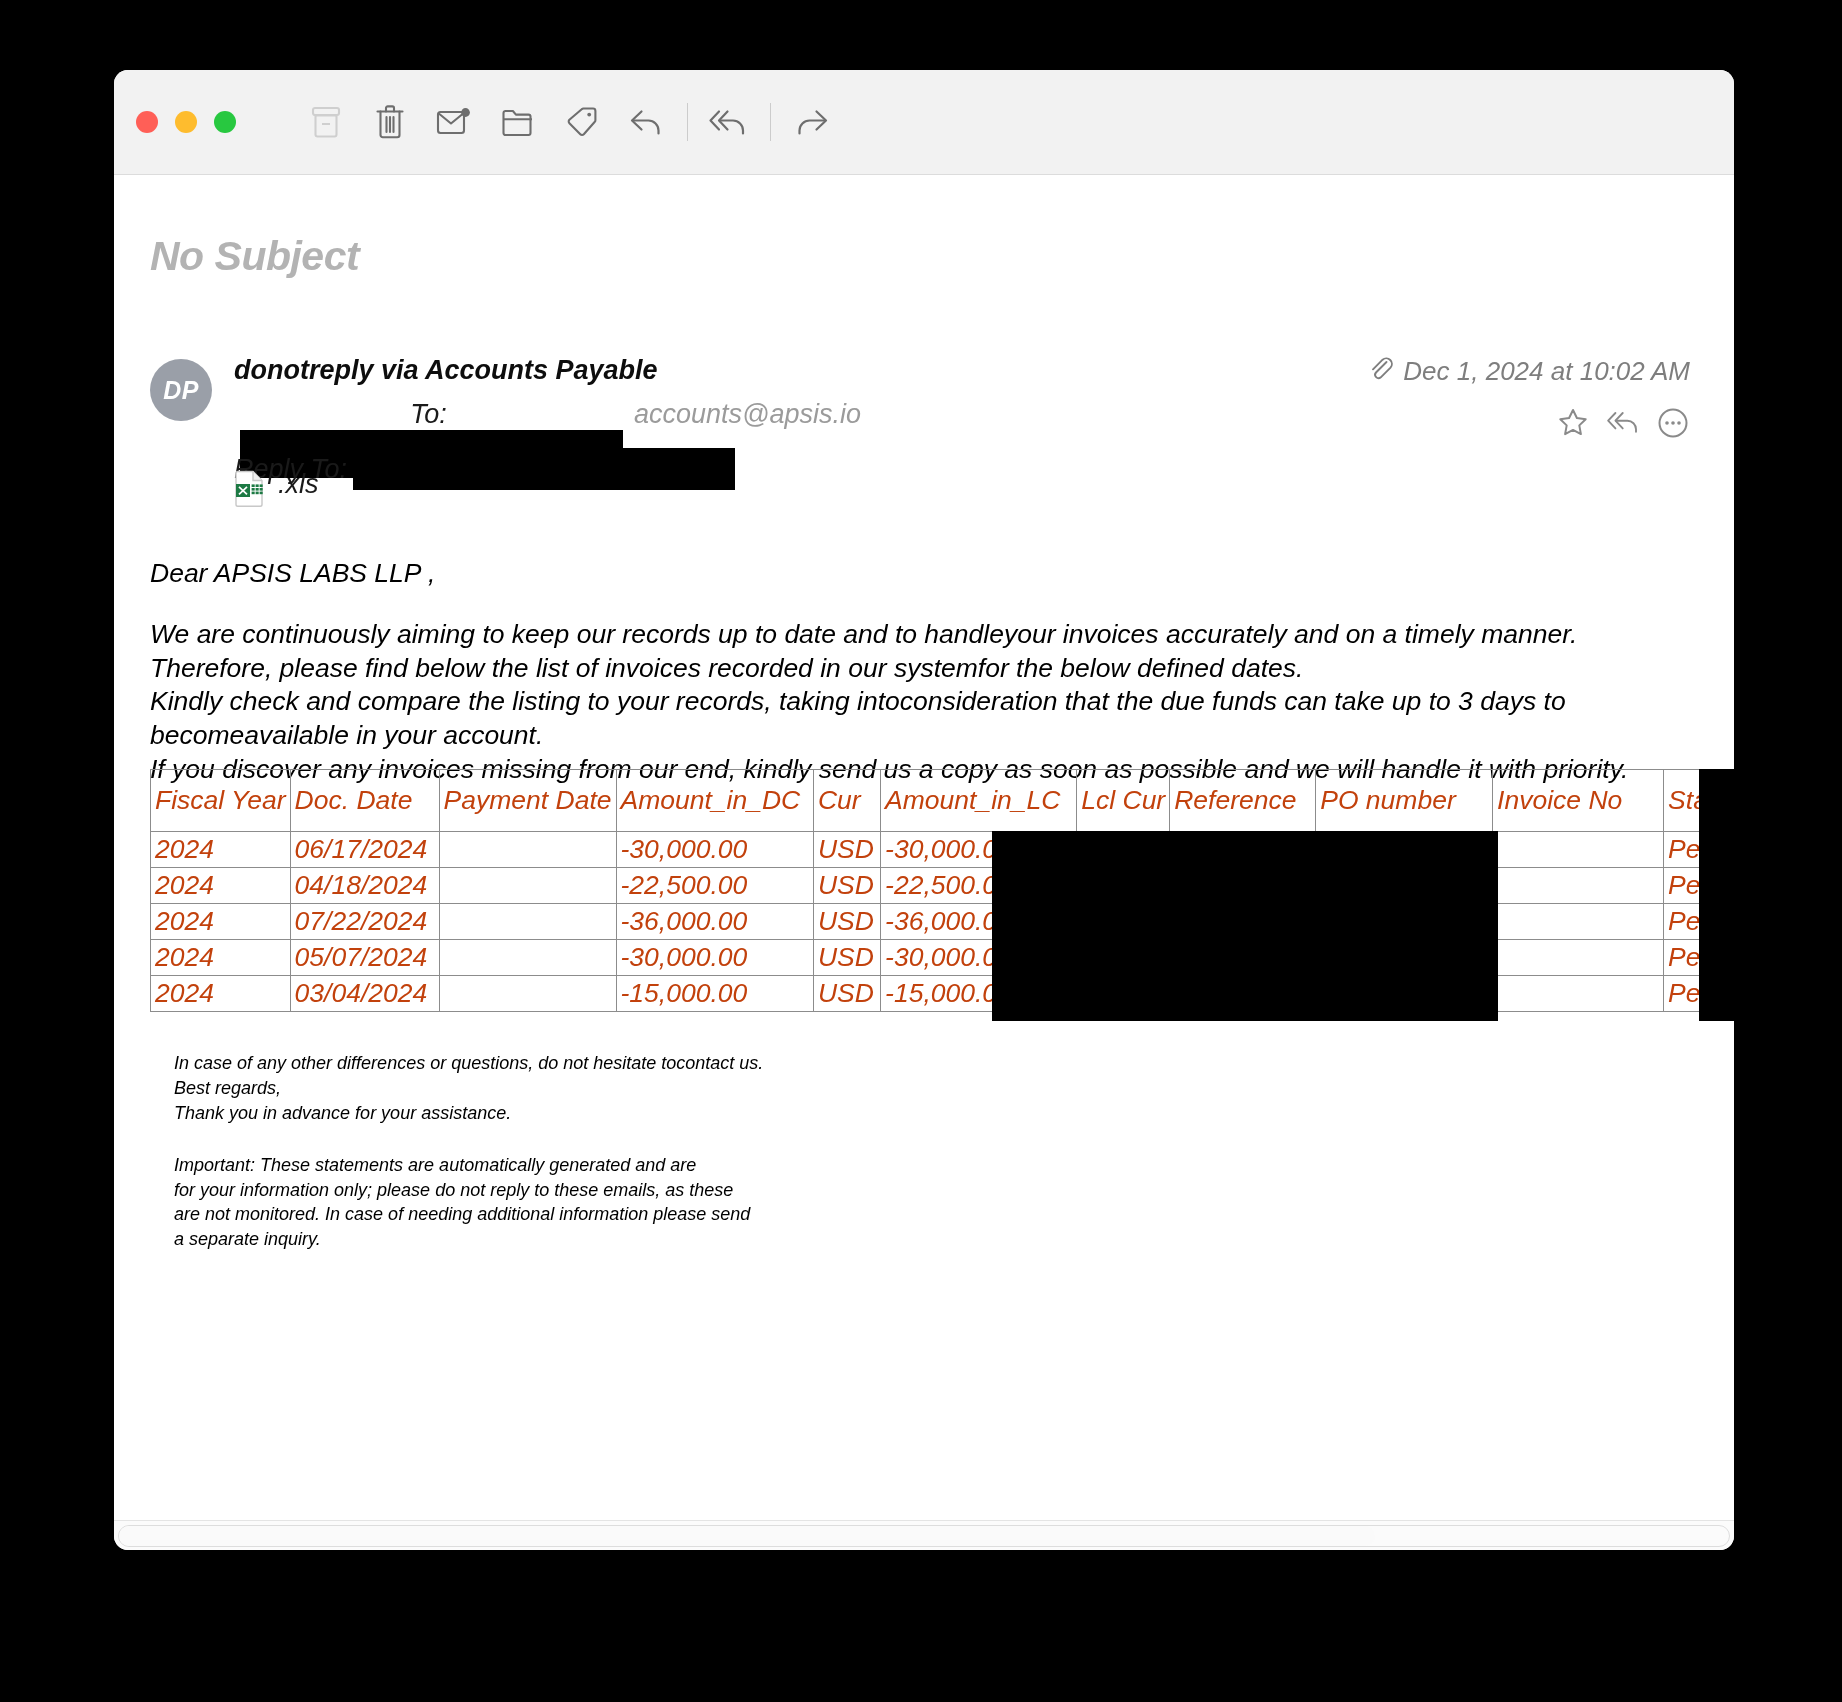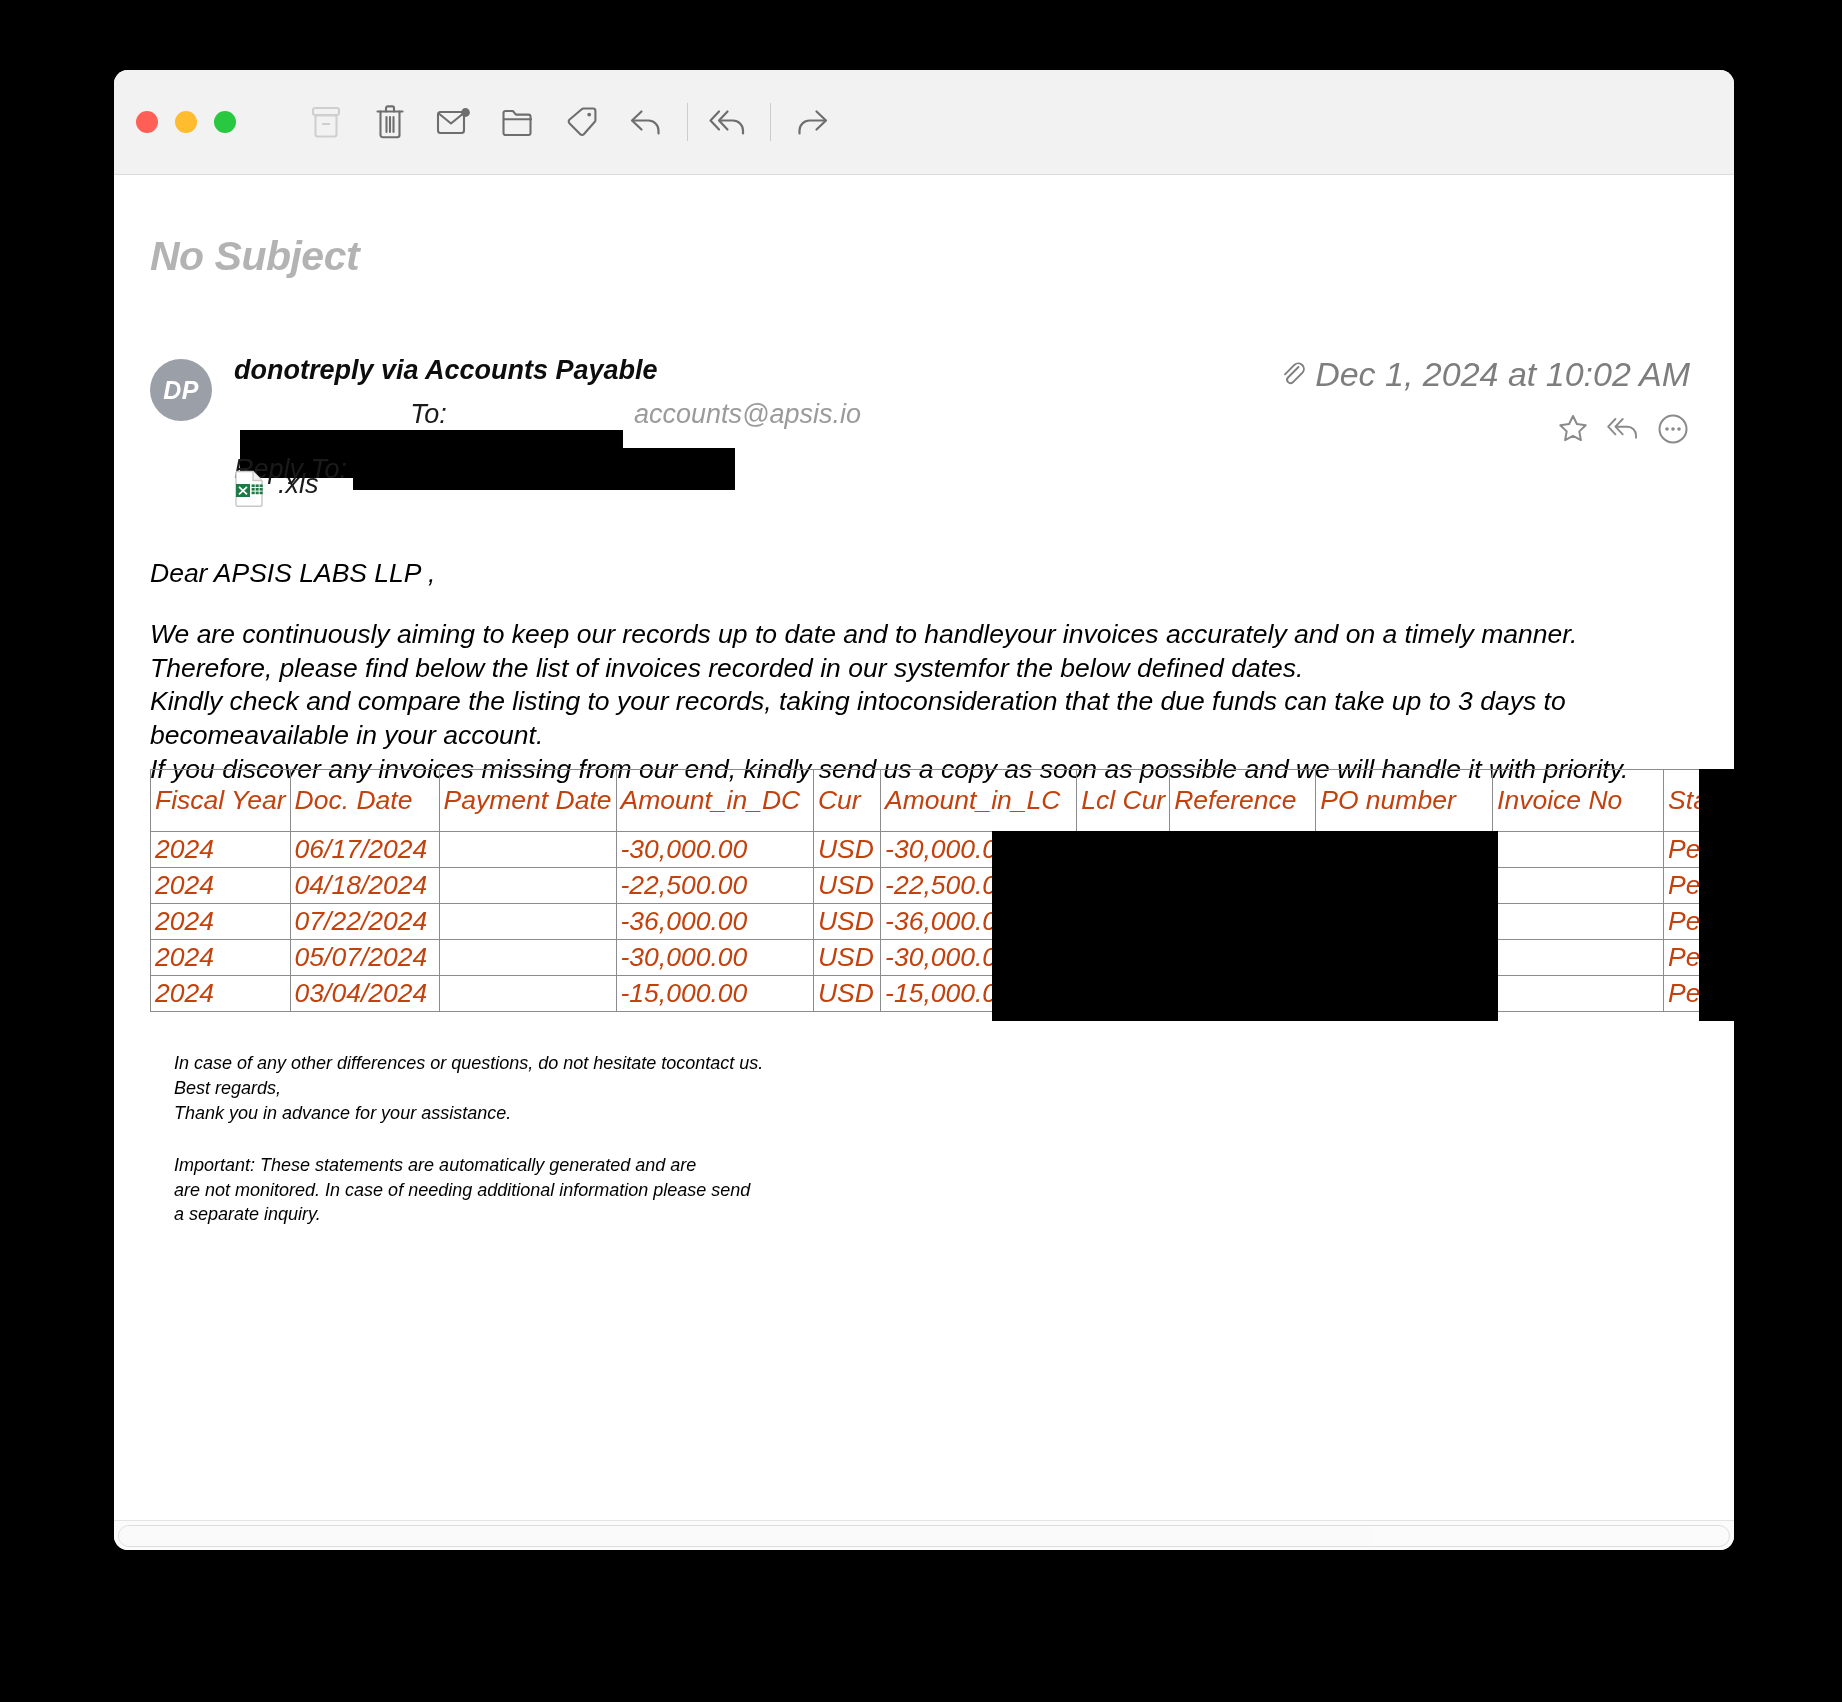--- a/index.html
+++ b/index.html
@@ -100,21 +100,21 @@
     font-size: 27px; color: #9b9b9b;
   }
 
   #meta-right {
     position: absolute; right: 0; top: 0;
     text-align: right;
   }
   #date-line {
     display: flex; align-items: center; justify-content: flex-end;
     gap: 10px;
-    font-size: 34px; color: #7e7e7e;
+    font-size: 26px; color: #7e7e7e;
   }
   #head-actions {
     display: flex; align-items: center; justify-content: flex-end;
     gap: 16px; margin-top: 18px;
   }
   .hicon { width: 34px; height: 34px; display: block; cursor: default; }
 
   
   #attach {
     position: absolute; left: 120px; top: 294px;
@@ -482,20 +482,21 @@
 
     <div id="body2">
       <div class="para">
         <span class="bl">In case of any other differences or questions, do not hesitate tocontact us.</span>
         <span class="bl">Best regards,</span>
         <span class="bl">Thank you in advance for your assistance.</span>
       </div>
       <div class="gap"></div>
       <div class="para">
         <span class="bl">Important: These statements are automatically generated and are</span>
+        <span class="bl">for your information only; please do not reply to these emails, as these</span>
         <span class="bl">are not monitored. In case of needing additional information please send</span>
         <span class="bl">a separate inquiry.</span>
       </div>
     </div>
   </div>
 
   <div id="hscroll">
     <div id="hscroll-track">
       <div id="hscroll-thumb"></div>
     </div>

